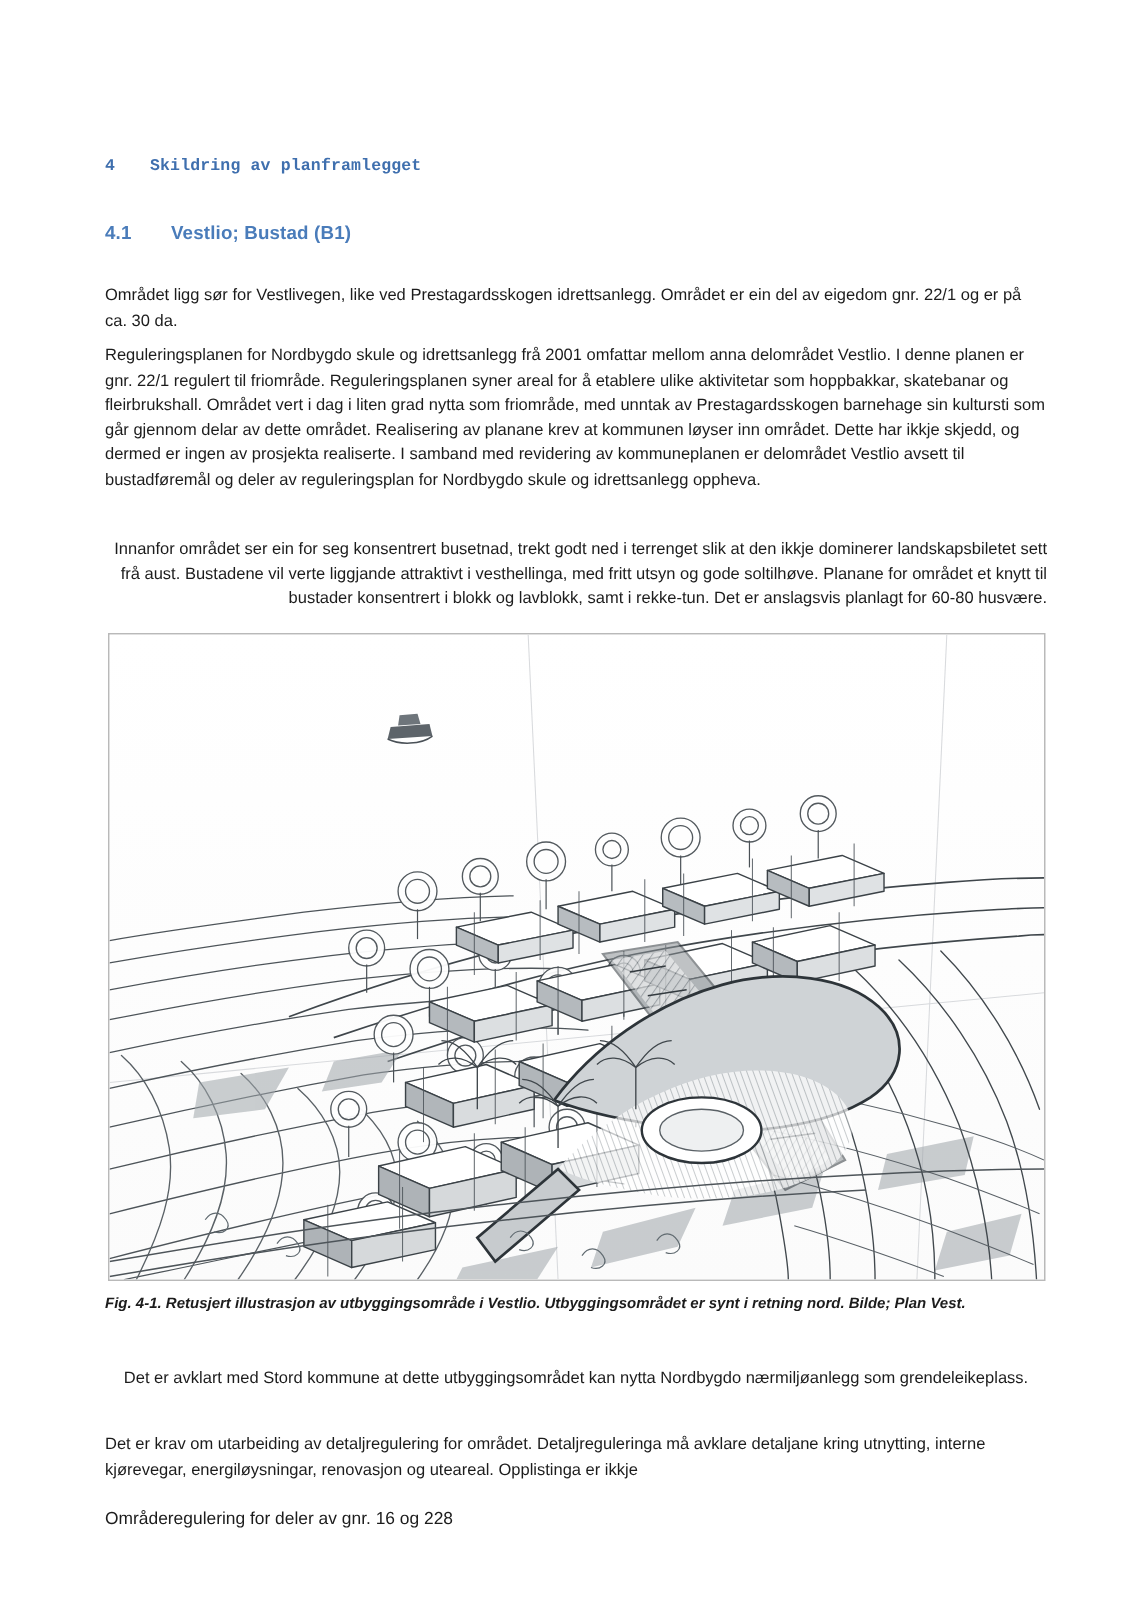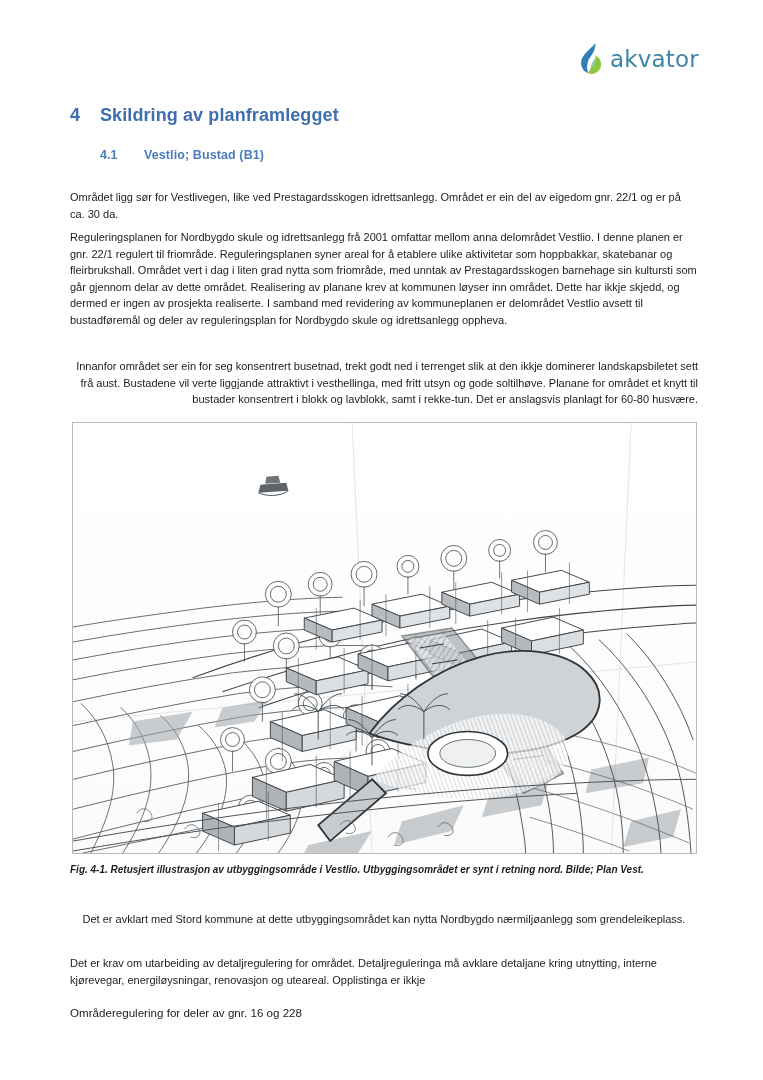--- a/index.html
+++ b/index.html
@@ -44,38 +44,38 @@
     color: #3c85a6;
     letter-spacing: 0.2px;
     line-height: 1;
   }
 
   
   .h1 {
     position: absolute;
     left: 70px;
     top: 105px;
-    font-size: 18px;
+    font-size: 11px;
     font-weight: bold;
     color: #3f6fae;
     letter-spacing: 0.1px;
     white-space: nowrap;
+    font-family: Liberation Mono, monospace;
   }
   .h1 .num { display: inline-block; width: 30px; }
 
   .h2 {
     position: absolute;
     left: 70px;
     top: 148px;
     font-size: 12.5px;
     font-weight: bold;
     color: #4a7cba;
     letter-spacing: 0.1px;
     white-space: nowrap;
-    margin-left: 30px;
   }
   .h2 .num { display: inline-block; width: 44px; }
 
   
   .body-block {
     position: absolute;
     left: 70px;
     width: 628px;
     font-size: 11px;
     line-height: 16.6px;
@@ -126,30 +126,20 @@
     font-size: 11.6px;
     color: #1c1c1c;
   }
   .footer-page { font-weight: normal; }
 </style>
 </head>
 <body>
 
 <div class="page">
 
-  <div class="header">
-    <span class="logo-mark">
-      <svg viewBox="0 0 26 36" xmlns="http://www.w3.org/2000/svg" aria-hidden="true">
-        <path d="M17.5 2 C14 6.5 7.5 11 4.5 16.5 C1.2 22.5 4 30.5 10.5 32.3 C8.2 27.5 8.8 21 12.2 16.2 C14.6 12.8 17.2 9.5 17.5 2 Z" fill="#2f7fb5"></path>
-        <path d="M10.5 32.4 C16.5 34.3 22.3 30.3 23 24.4 C23.5 20.1 21.2 16.4 17.4 14.6 C17.9 19.4 16.2 24.1 12.9 27.6 C11.8 28.8 10.9 30.5 10.5 32.4 Z" fill="#8cc63f"></path>
-        <path d="M12.6 27.9 C15.2 25.1 16.9 21.5 17.3 17.6 C15.1 20.2 13.0 23.6 12.6 27.9 Z" fill="#5aa8a0" opacity="0.75"></path>
-      </svg>
-    </span>
-    <span class="logo-word">akvator</span>
-  </div>
 
   <div class="h1">
     <span class="num">4</span><span>Skildring av planframlegget</span>
   </div>
 
   <div class="h2">
     <span class="num">4.1</span><span>Vestlio; Bustad (B1)</span>
   </div>
 
   <p class="body-block p1">Området ligg sør for Vestlivegen, like ved Prestagardsskogen idrettsanlegg. Området er ein del av eigedom gnr. 22/1 og er på ca. 30 da.</p>

